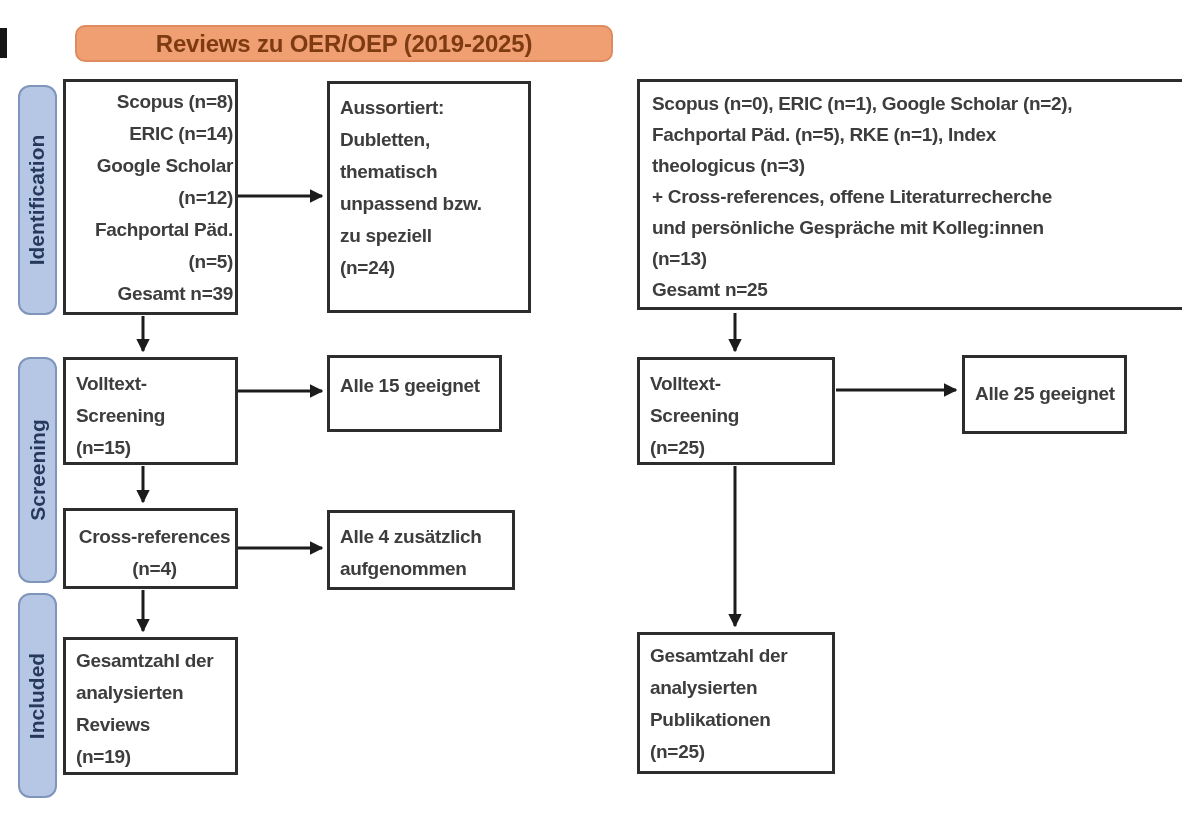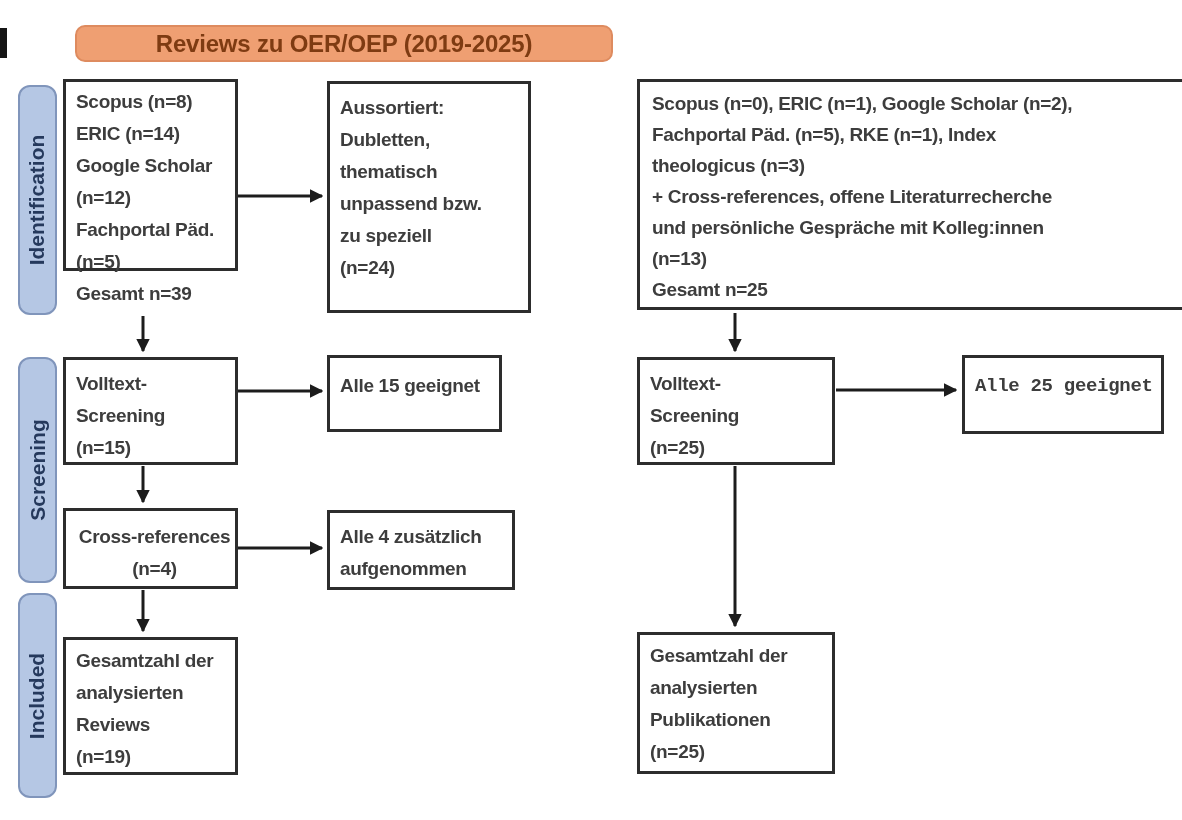--- a/index.html
+++ b/index.html
@@ -35,30 +35,30 @@
   .stage-screening      { top:357px; height:226px; }
   .stage-included       { top:593px; height:205px; }
   
   .box {
     position:absolute; box-sizing:border-box; background:#ffffff;
     border:3px solid var(--box-border,#2D2D2D);
     color:var(--box-text,#3D3D3D);
     font-weight:bold; font-size:19px; line-height:32px; letter-spacing:-0.3px;
     white-space:pre; padding:4px 2px 0 10px; overflow:visible;
   }
-  .b-id-left        { left:63px;  top:79px;  width:175px; height:192px; }
+  .b-id-left        { left:63px;  top:79px;  width:175px; height:236px;text-align:right; }
   .b-aussortiert    { left:327px; top:81px;  width:204px; height:232px; padding-top:8px; }
   .b-id-right       { left:637px; top:79px;  width:595px; height:231px; line-height:31px; padding-top:6px; padding-left:12px; }
   .b-volltext-left  { left:63px;  top:357px; width:175px; height:108px; padding-top:8px; }
   .b-alle15         { left:327px; top:355px; width:175px; height:77px;  padding-top:12px; }
   .b-crossref       { left:63px;  top:508px; width:175px; height:81px;  padding-top:10px;text-align:center; }
   .b-alle4          { left:327px; top:510px; width:188px; height:80px;  padding-top:8px; }
   .b-gesamt-left    { left:63px;  top:637px; width:175px; height:138px; padding-top:5px; }
   .b-volltext-right { left:637px; top:357px; width:198px; height:108px; padding-top:8px; }
-  .b-alle25         { left:962px; top:355px; width:202px; height:79px;  padding-top:12px;font-family:Liberation Mono, monospace; }
+  .b-alle25         { left:962px; top:355px; width:165px; height:79px;  padding-top:20px; }
   .b-gesamt-right   { left:637px; top:632px; width:198px; height:142px; padding-top:5px; }
   
   .arrows { position:absolute; left:0; top:0; width:1182px; height:820px; pointer-events:none; }
   .arrows line { stroke:var(--arrow,#1C1C1C); stroke-width:3; }
   .arrhead { fill:var(--arrow,#1C1C1C); }
   
   .artifact-top-left { position:absolute; left:0; top:28px; width:7px; height:30px; background:#151515; }
 </style>
 </head>
 <body>

